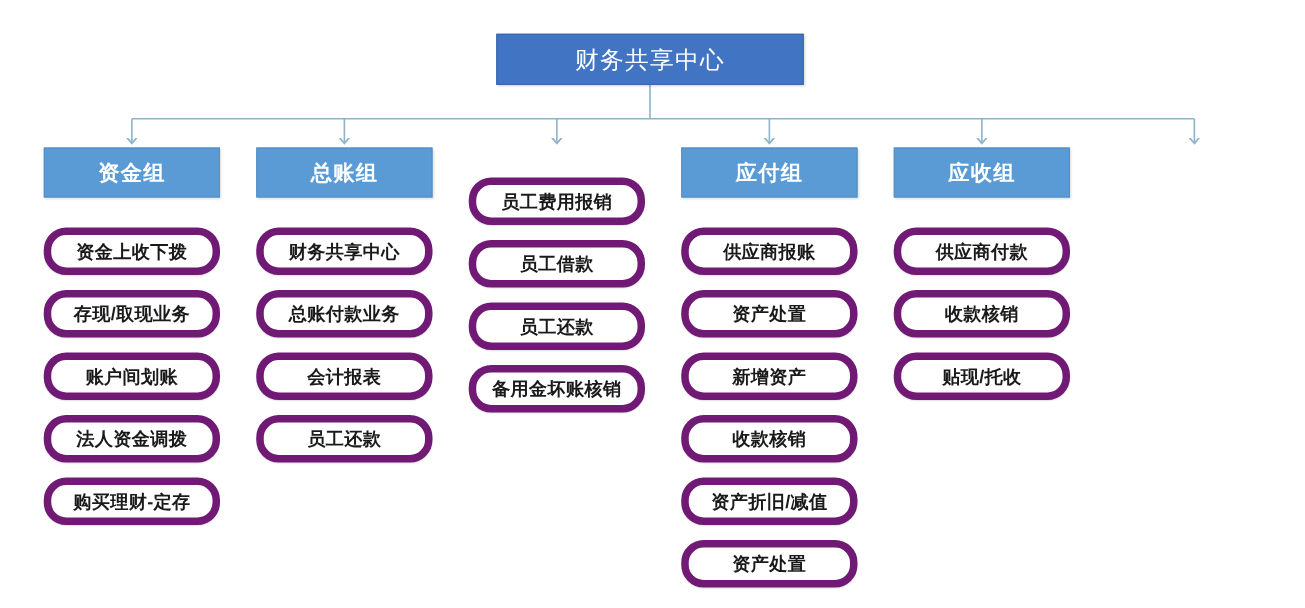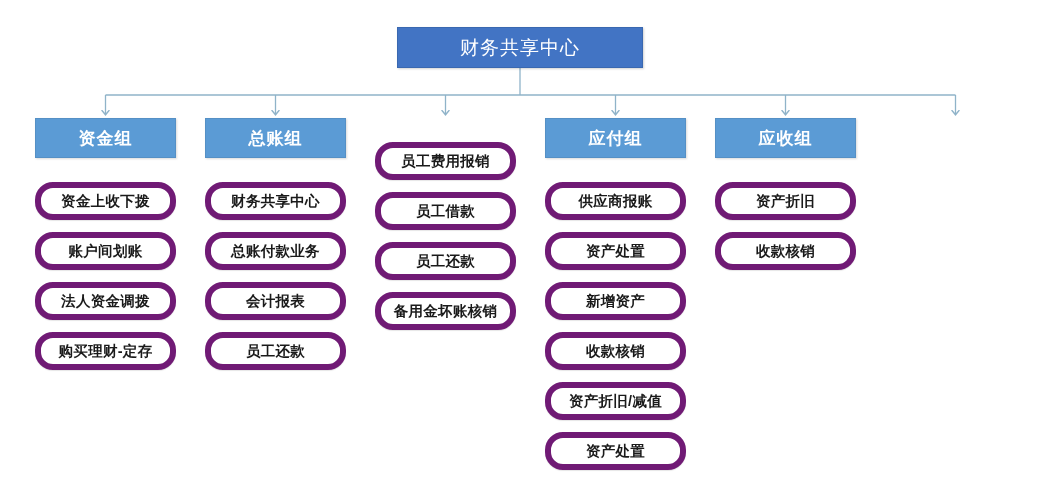--- a/index.html
+++ b/index.html
@@ -115,20 +115,23 @@
 
   <div class="column" style="left:35px">
     <div class="group-header">
       <span>资金组</span>
     </div>
     <div class="leaf-list">
       <div class="leaf-node">
           <span>资金上收下拨</span>
         </div>
       <div class="leaf-node">
+          <span>存现/取现业务</span>
+        </div>
+      <div class="leaf-node">
           <span>账户间划账</span>
         </div>
       <div class="leaf-node">
           <span>法人资金调拨</span>
         </div>
       <div class="leaf-node">
           <span>购买理财-定存</span>
         </div>
     </div>
   </div>
@@ -195,22 +198,25 @@
         </div>
     </div>
   </div>
 
   <div class="column" style="left:715px">
     <div class="group-header">
       <span>应收组</span>
     </div>
     <div class="leaf-list">
       <div class="leaf-node">
-          <span>资产折旧</span>
+          <span>供应商付款</span>
         </div>
       <div class="leaf-node">
           <span>收款核销</span>
         </div>
+      <div class="leaf-node">
+          <span>贴现/托收</span>
+        </div>
     </div>
   </div>
 
 
 </div>
 
 </body></html>

